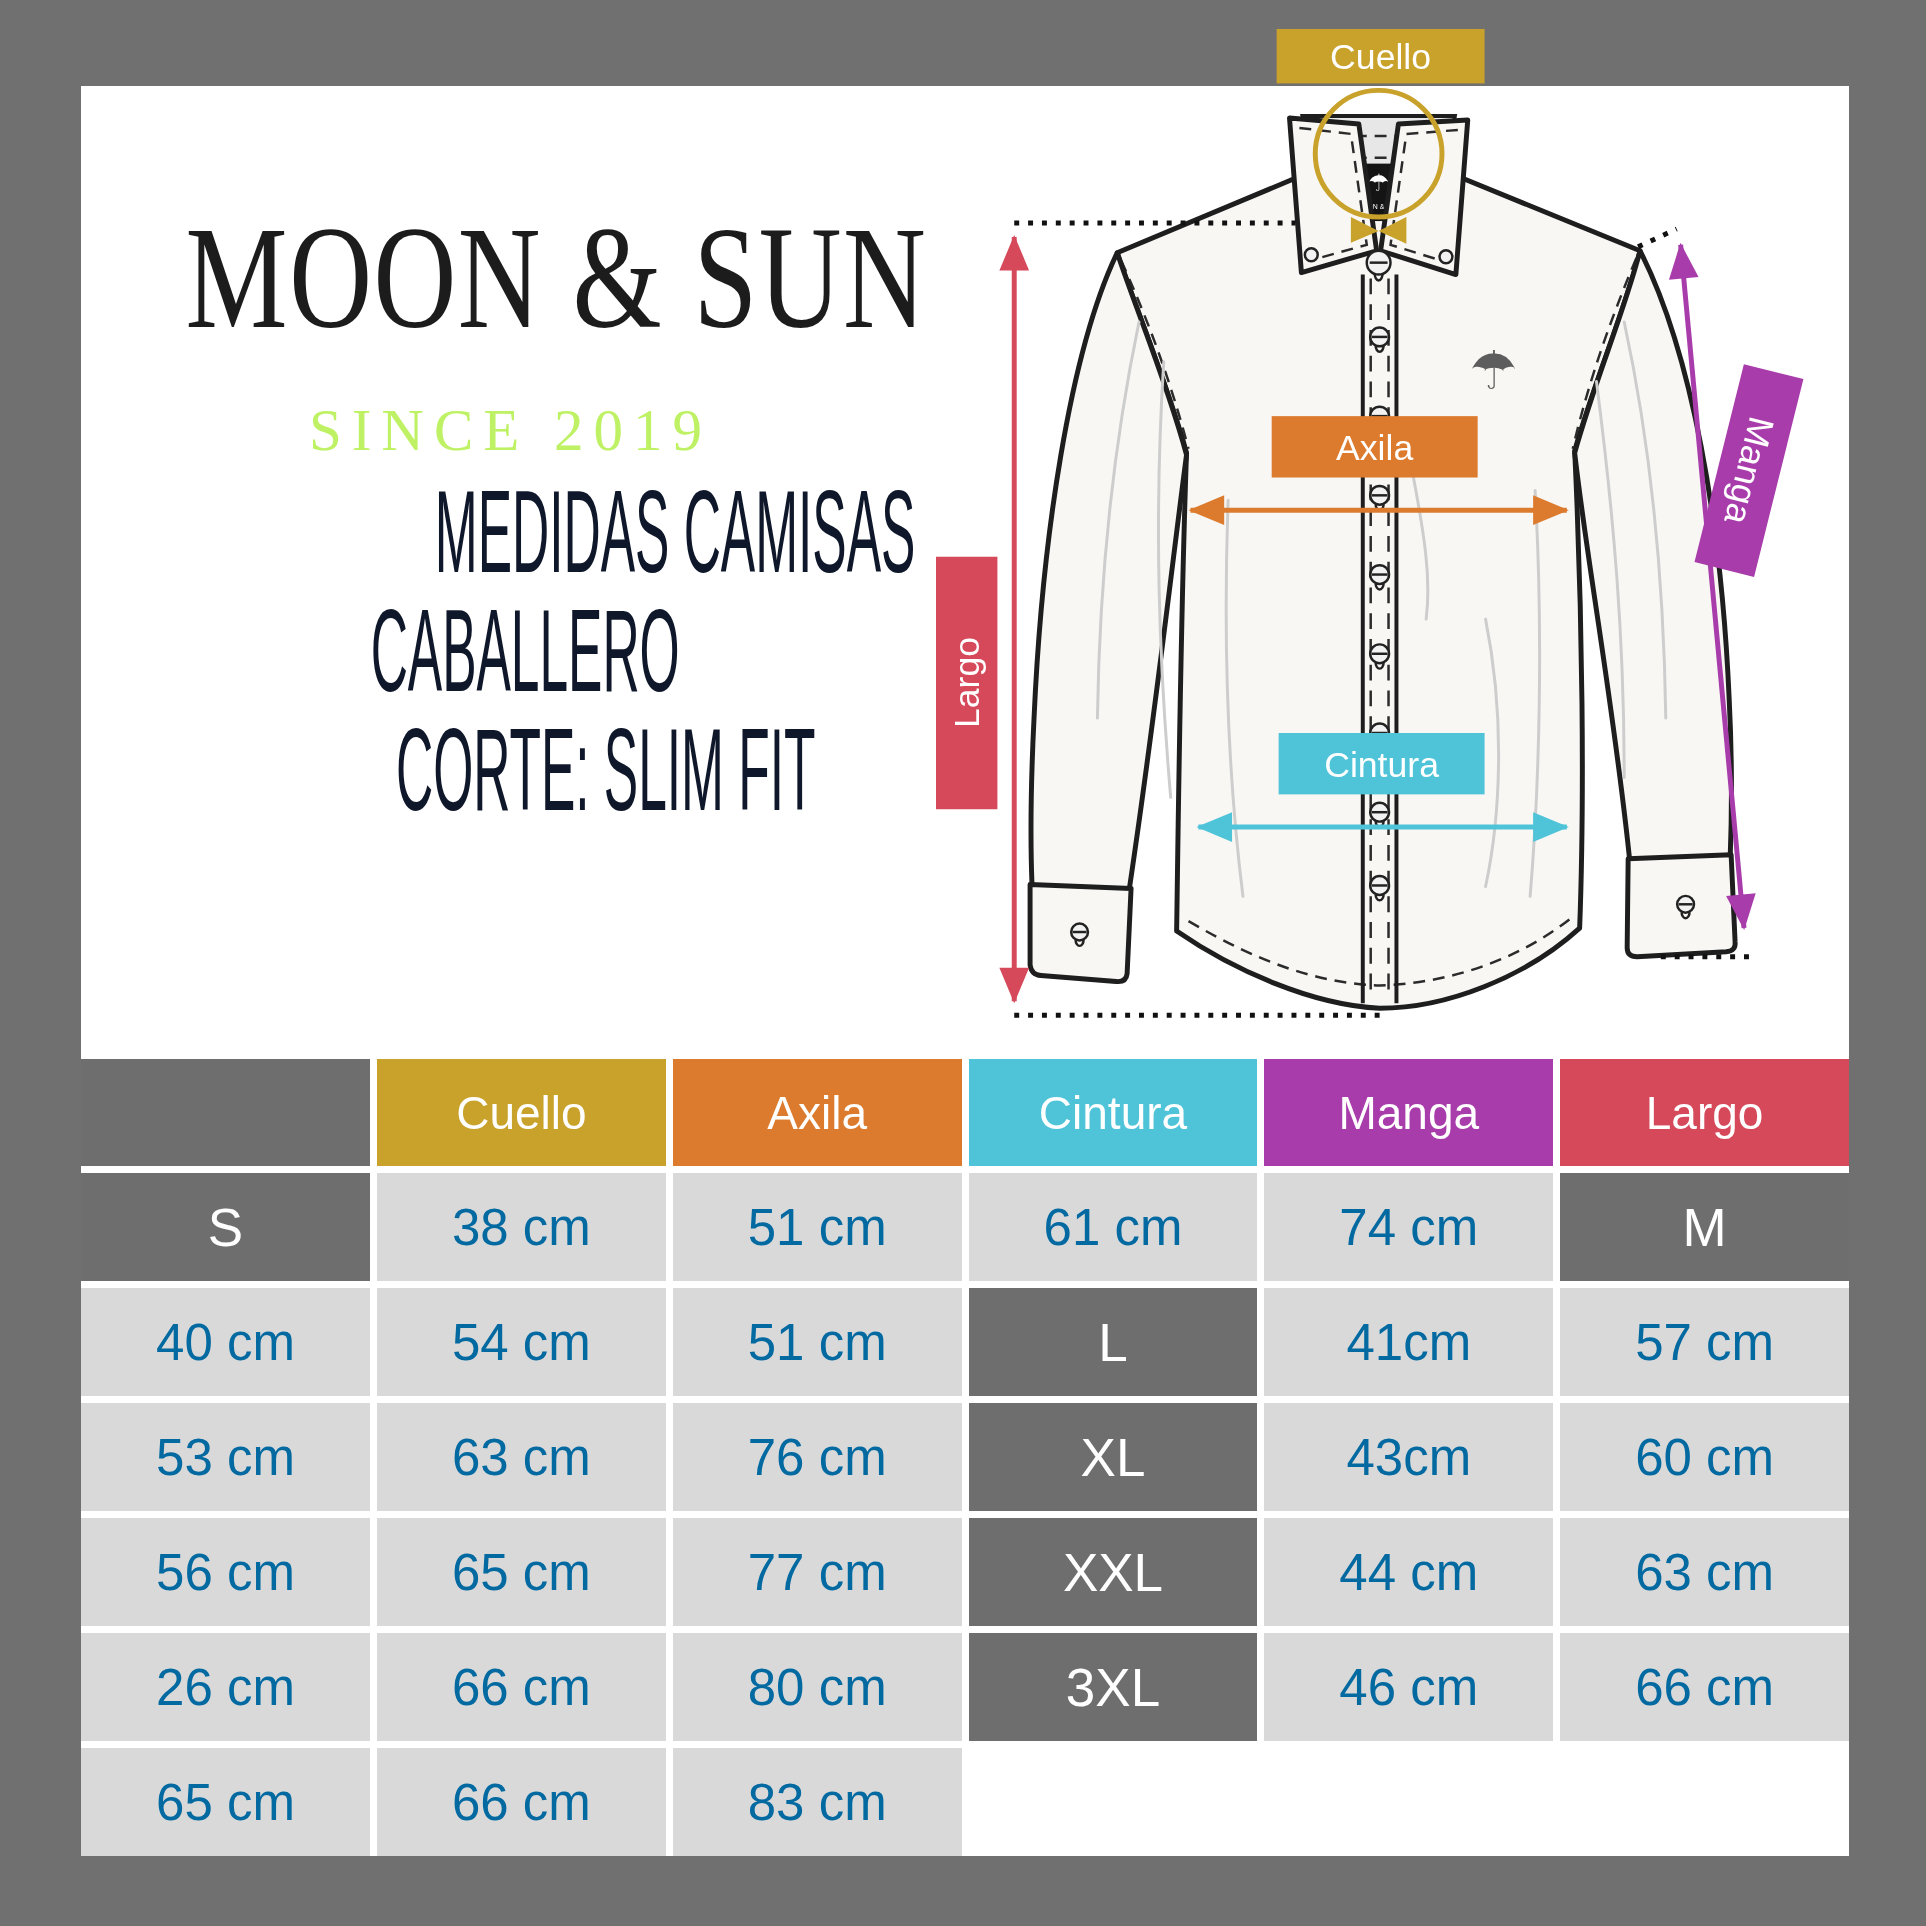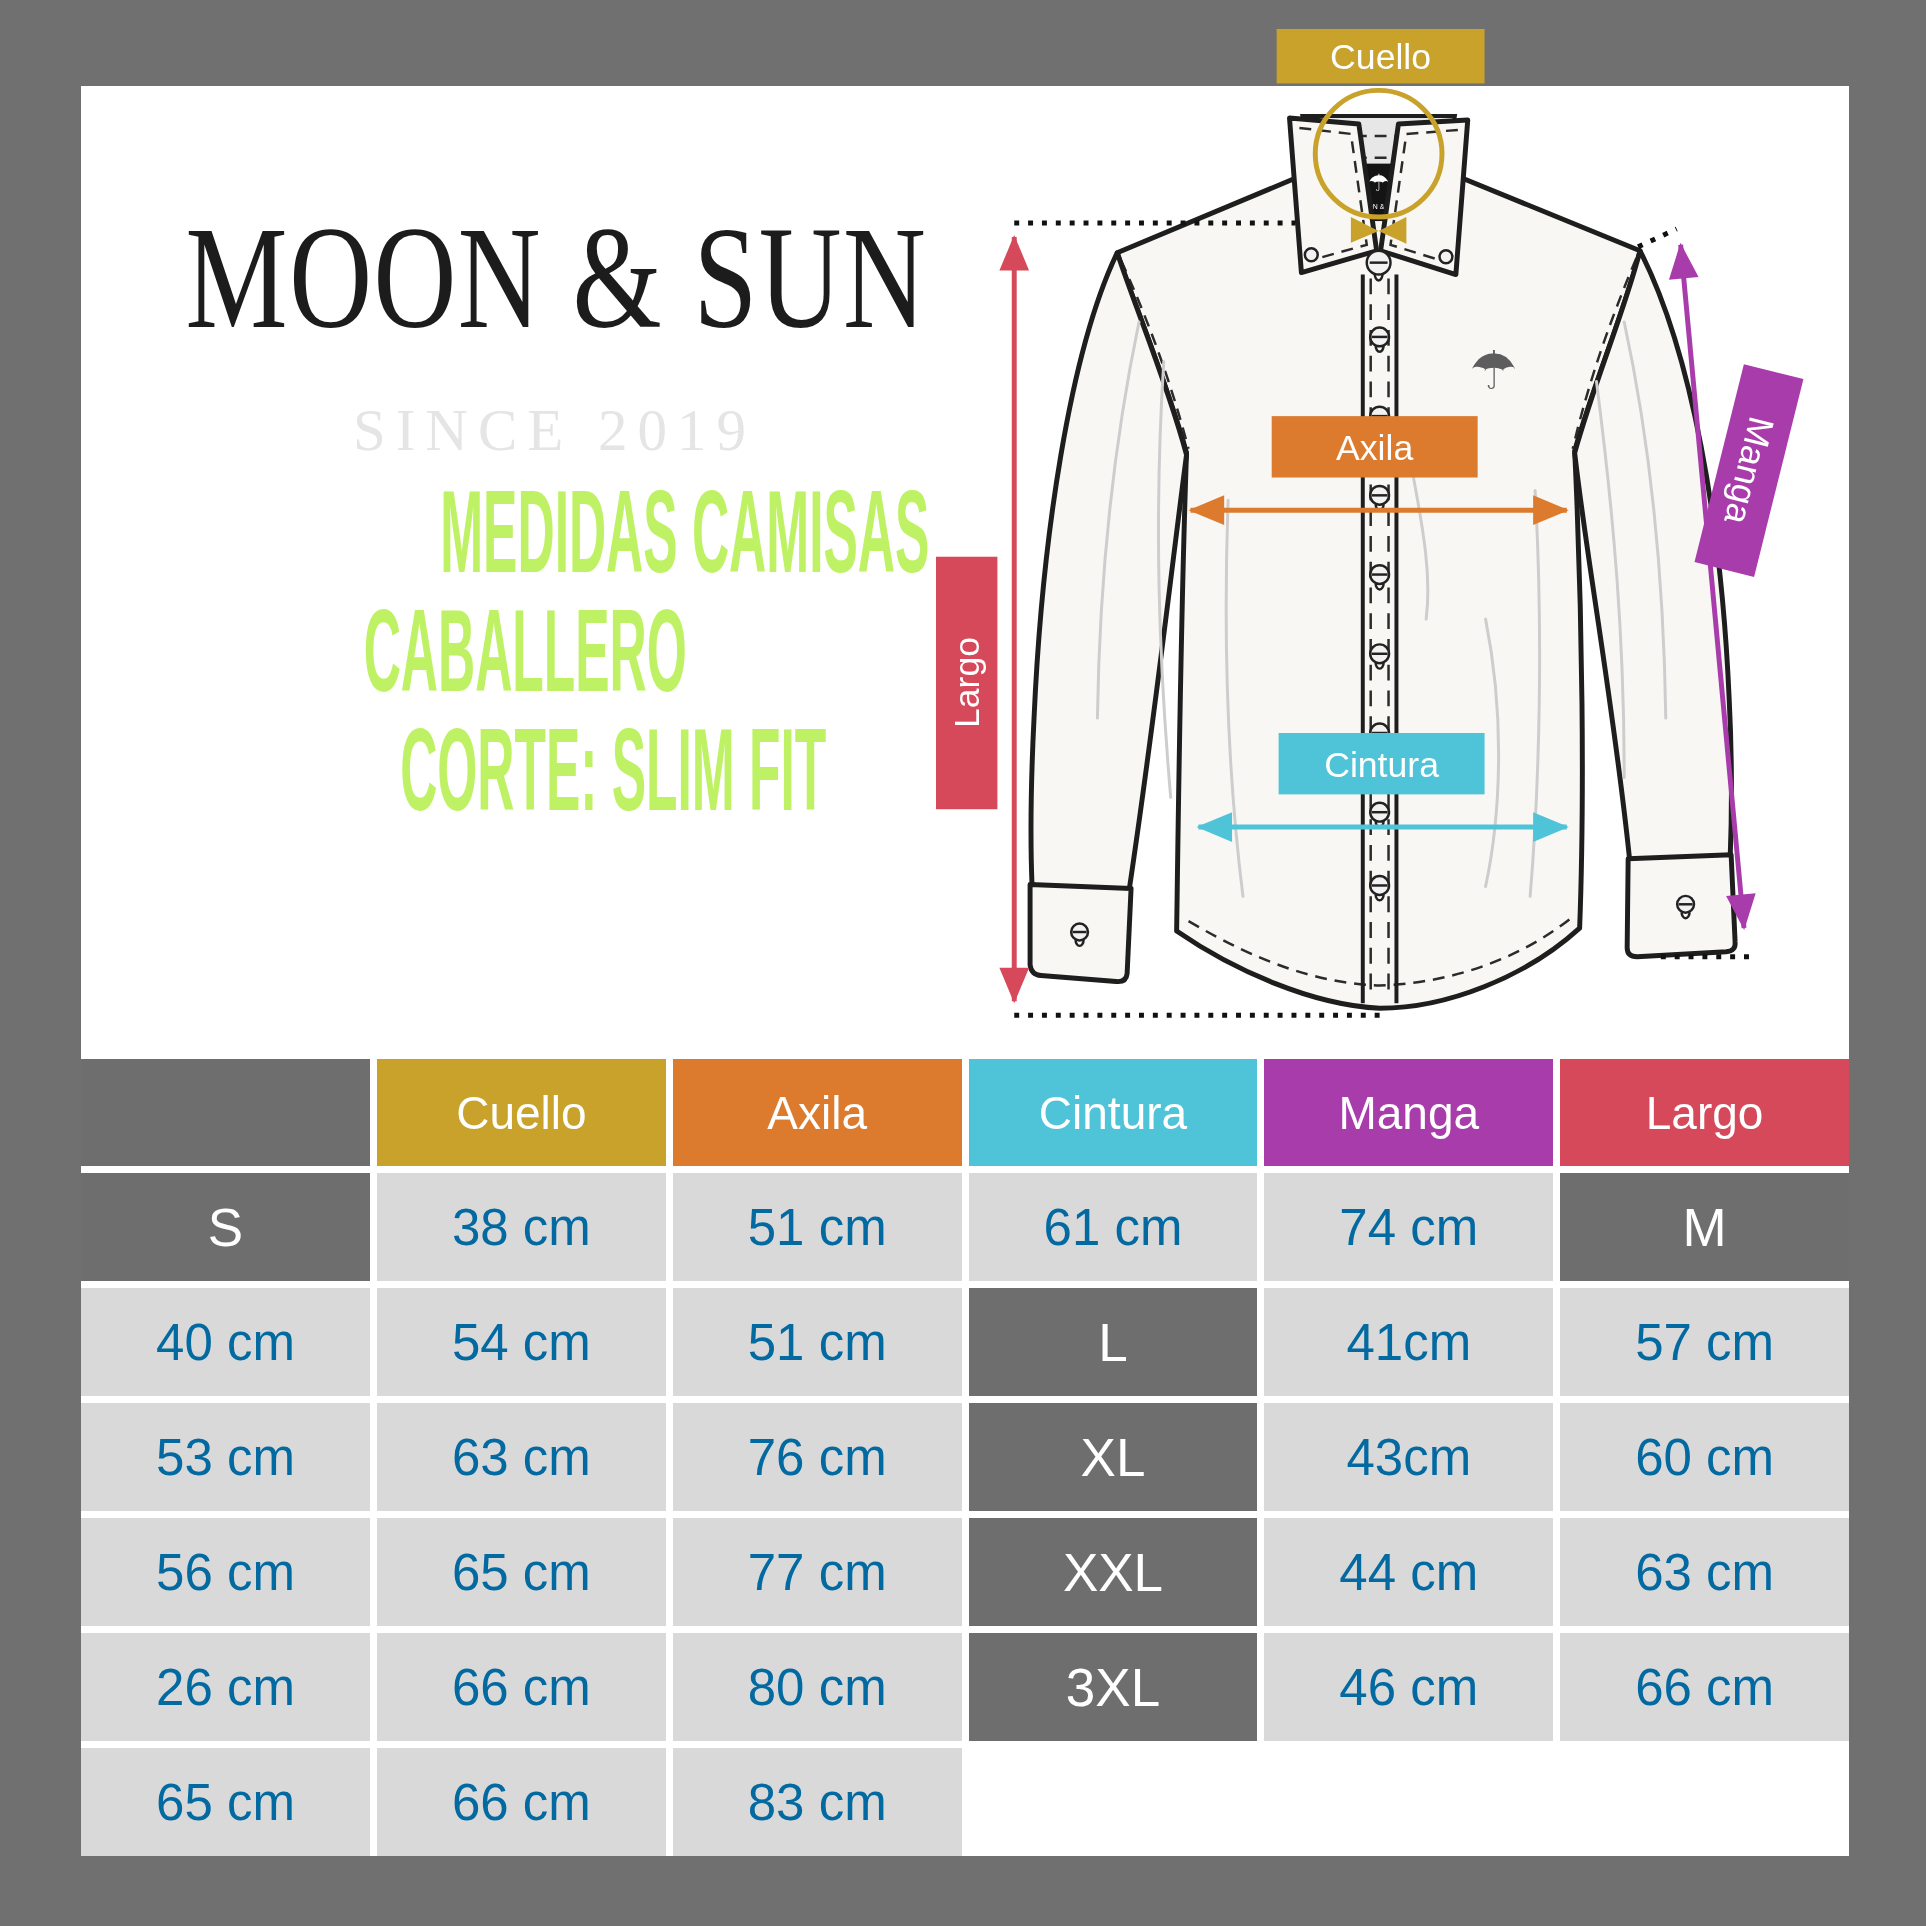--- a/index.html
+++ b/index.html
@@ -7,24 +7,24 @@
     width:1927px;height:1927px;position:relative;overflow:hidden;
     background:#707070;
     font-family:"Liberation Sans", sans-serif;
   }
   .abs{position:absolute;}
   #canvas{left:81px;top:86px;width:1768px;height:1770px;background:#ffffff;}
   
   #brand-logo{left:81px;top:203px;width:859px;text-align:center;color:#1c1c1c;
     font-family:"Liberation Serif", serif;font-size:147px;line-height:149px;white-space:nowrap;}
   #brand-logo .squeeze{display:inline-block;transform:scaleX(0.78);transform-origin:center;letter-spacing:2px;}
-  #brand-since{left:81px;top:396px;width:859px;text-align:center;color:#e5e5e5;
-    font-family:"Liberation Serif", serif;font-size:59px;letter-spacing:10px;white-space:nowrap;padding-left:44px;}
-  
-  #heading{left:129px;top:472px;width:792px;text-align:center;color:#bef264;font-weight:bold;}
+  #brand-since{left:81px;top:396px;width:859px;text-align:center;color:#bef264;
+    font-family:"Liberation Serif", serif;font-size:59px;letter-spacing:10px;white-space:nowrap;}
+  
+  #heading{left:129px;top:472px;width:792px;text-align:center;color:#0f172a;font-weight:normal;}
   #heading .hline{font-size:117px;line-height:119px;white-space:nowrap;}
   #heading .squeeze{display:inline-block;transform:scaleX(0.44);transform-origin:center;}
   #heading .gap{}
   
   #size-table{left:81px;top:1059px;width:1768px;height:796px;display:grid;
     grid-template-columns:289px repeat(5,1fr);
     grid-template-rows:107px repeat(6,108px);
     gap:7px;}
   #size-table .cell{display:flex;align-items:center;justify-content:center;white-space:nowrap;}
   .th{color:#ffffff;font-size:46px;}

